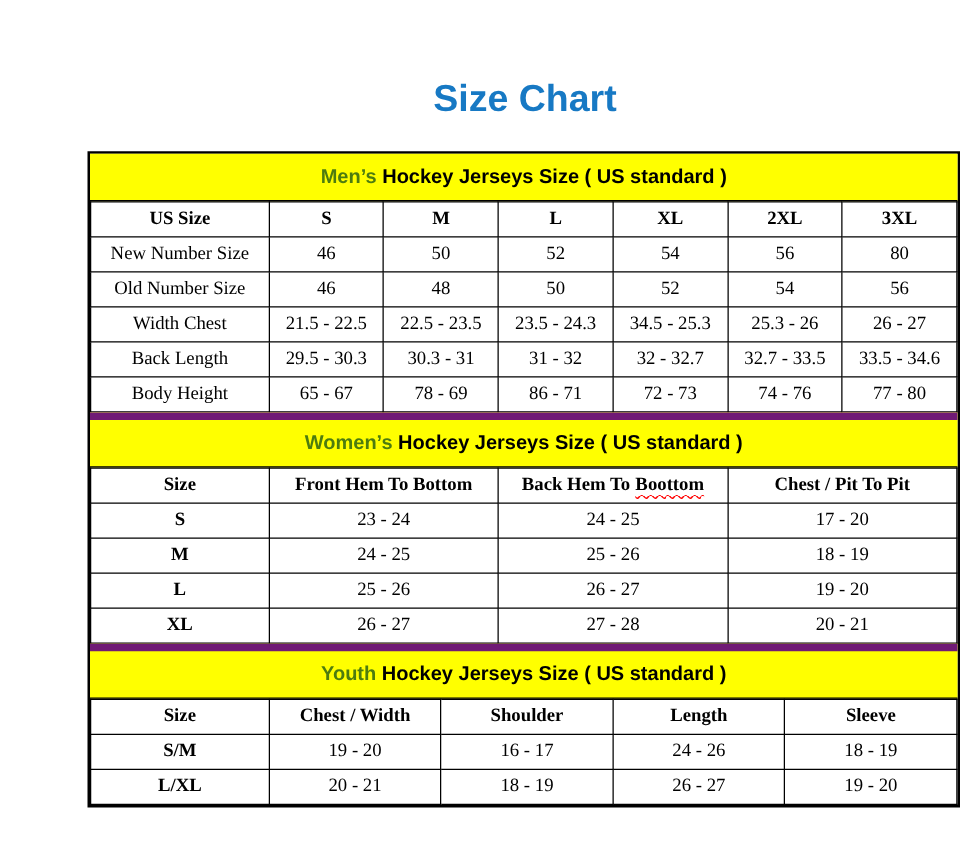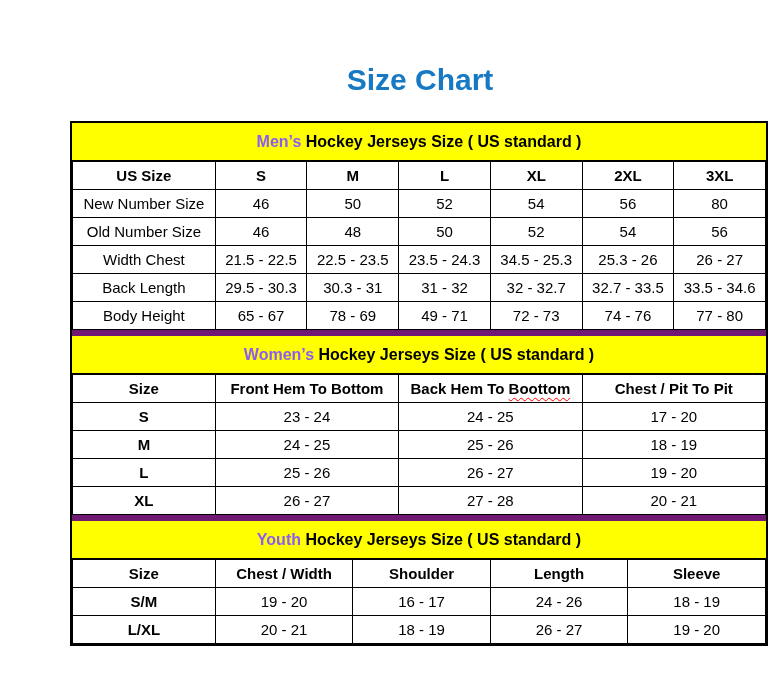--- a/index.html
+++ b/index.html
@@ -44,25 +44,26 @@
     height: 37px;
     line-height: 37px;
     text-align: center;
     font-size: 16px;
     font-weight: bold;
     color: #000000;
     border-top: 6px solid #701a75;
     border-bottom: 1px solid #000000;
   }
   .banner.first { border-top: none; }
-  .banner .hl { color: #8b5cf6; }
+  .banner .hl { color: #4d7c0f; }
   table {
     width: 100%;
     border-collapse: collapse;
     table-layout: fixed;
+    font-family: Liberation Serif, serif;
   }
   th, td {
     border: 1px solid #000000;
     height: 27px;
     text-align: center;
     vertical-align: middle;
     font-size: 15px;
     padding: 0 2px;
     overflow: hidden;
     white-space: nowrap;
@@ -148,21 +149,21 @@
           <td>30.3 - 31</td>
           <td>31 - 32</td>
           <td>32 - 32.7</td>
           <td>32.7 - 33.5</td>
           <td>33.5 - 34.6</td>
         </tr>
         <tr>
           <td class="lbl">Body Height</td>
           <td>65 - 67</td>
           <td>78 - 69</td>
-          <td>49 - 71</td>
+          <td>86 - 71</td>
           <td>72 - 73</td>
           <td>74 - 76</td>
           <td>77 - 80</td>
         </tr>
       </tbody>
     </table>
 
     <div class="banner"><span class="hl">Women’s</span><span> Hockey Jerseys Size ( US standard )</span></div>
 
     <table class="tbl womens">

